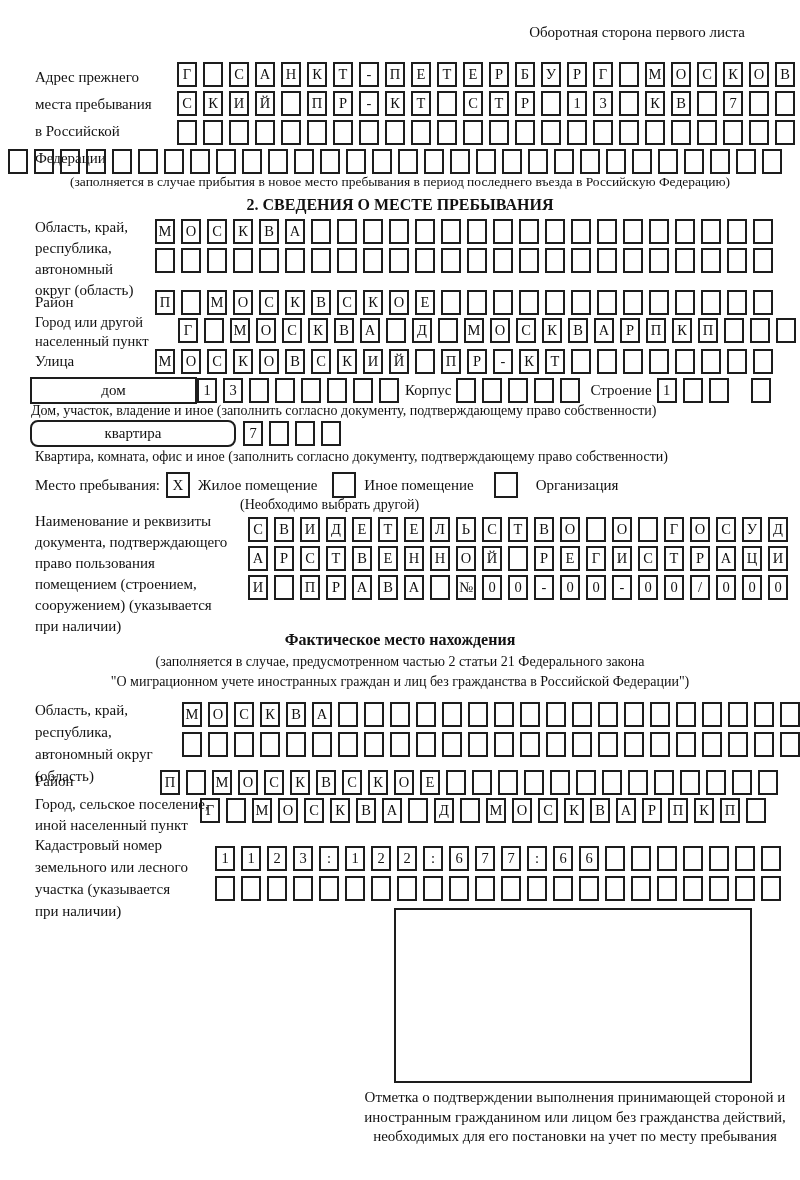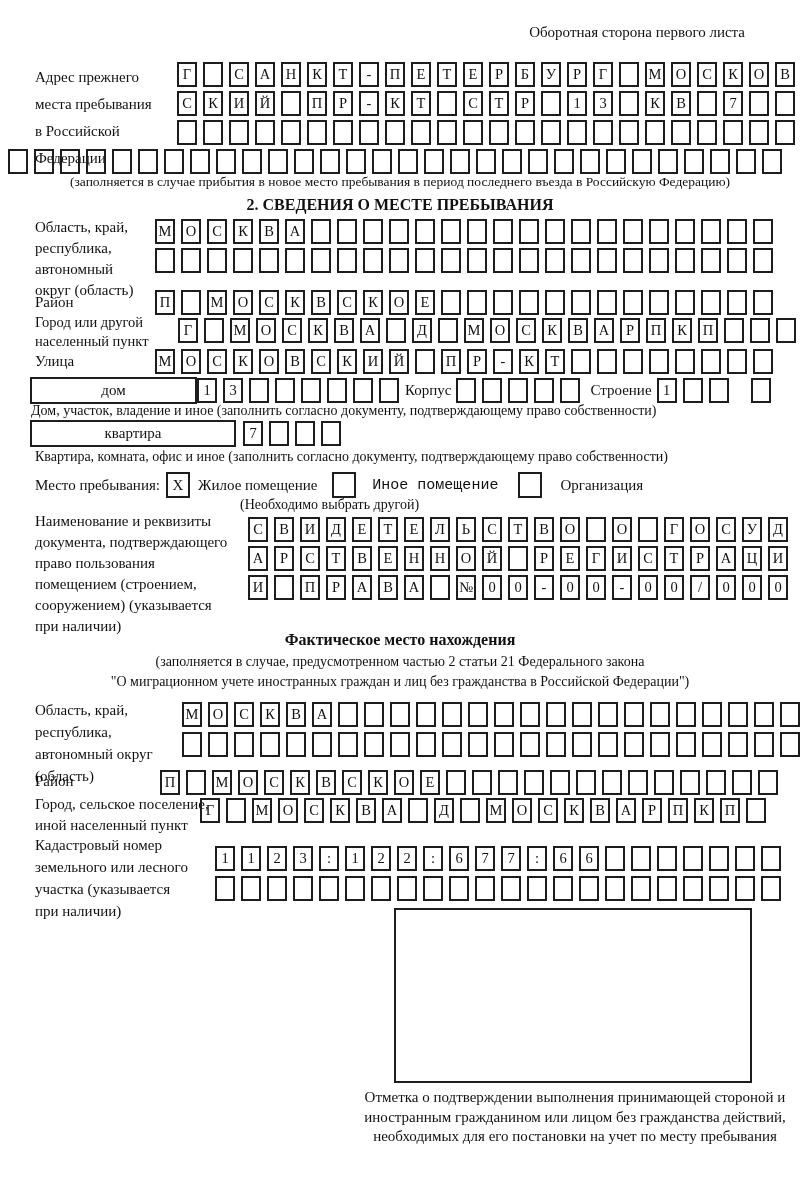--- a/index.html
+++ b/index.html
@@ -325,36 +325,36 @@
       <span class="cell"></span>
       <span class="cell"></span>
     </span>
   <span style="display:flex;margin-left:16px;">
       <span class="cell"></span>
     </span>
 </div>
 <div class="abs note" style="left:22px;top:403px;font-size:14px;margin-left:9px;">Дом, участок, владение и иное (заполнить согласно документу, подтверждающему право собственности)</div>
 
 <div class="cellrow" style="left:30px;top:420px;align-items:center;">
-  <div class="wbox" style="width:206px;margin-right:7px;">квартира</div>
+  <div class="wbox" style="width:206px;margin-right:7px;border-radius:8px;">квартира</div>
   <span style="display:flex;">
       <span class="cell">7</span>
       <span class="cell"></span>
       <span class="cell"></span>
       <span class="cell"></span>
     </span>
 </div>
 <div class="abs note" style="left:35px;top:449px;font-size:14px;">Квартира, комната, офис и иное (заполнить согласно документу, подтверждающему право собственности)</div>
 
 <div class="cellrow" style="left:35px;top:472px;align-items:center;">
   <span class="inlbl">Место пребывания:</span>
   <span class="chk" style="margin-left:6px;">X</span>
   <span class="inlbl" style="margin-left:8px;">Жилое помещение</span>
   <span class="chk" style="margin-left:15px;"></span>
-  <span class="inlbl" style="margin-left:16px;font-family:Liberation Mono, monospace;">Иное помещение</span>
+  <span class="inlbl" style="margin-left:8px;">Иное помещение</span>
   <span class="chk" style="margin-left:20px;"></span>
   <span class="inlbl" style="margin-left:18px;">Организация</span>
 </div>
 <div class="abs note" style="left:240px;top:497px;font-size:14px;">(Необходимо выбрать другой)</div>
 
 <div class="abs lbl" style="left:35px;top:511px;">Наименование и реквизиты
 документа, подтверждающего
 право пользования
 помещением (строением,
 сооружением) (указывается

